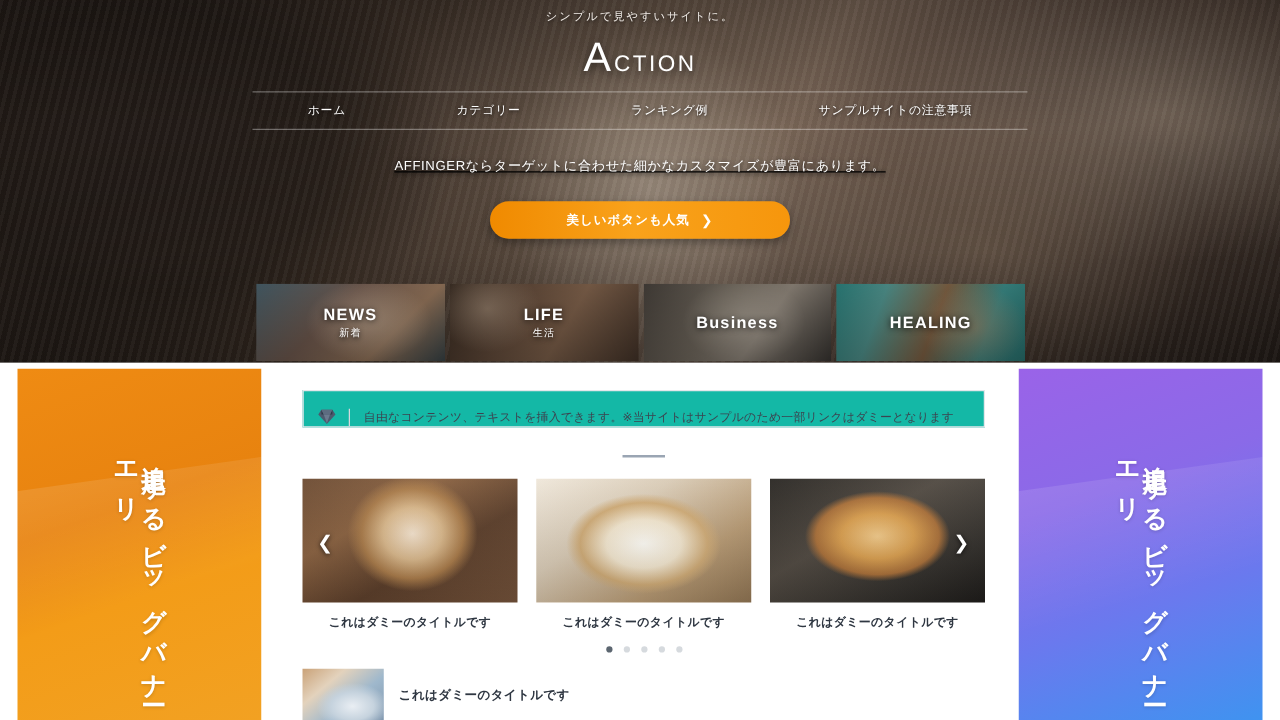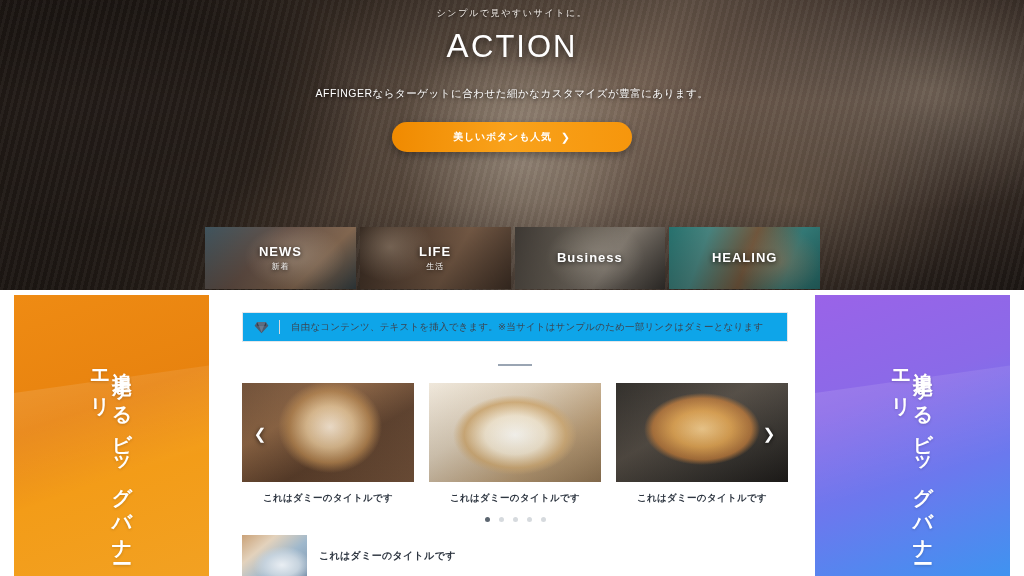--- a/index.html
+++ b/index.html
@@ -47,37 +47,37 @@
     font-size: 9px; letter-spacing: 1.6px; color: #f2ede8;
     text-shadow: 0 1px 3px rgba(0,0,0,0.7);
   }
   .hero-logo {
     margin-top: 7px;
     font-size: 33px; letter-spacing: 2.5px; color: #ffffff;
     font-weight: 400;
     text-shadow: 0 2px 7px rgba(0,0,0,0.55);
   }
   .hero-logo .cap { font-size: 33px; }
-  .hero-logo .small { font-size: 31px; letter-spacing: 2px; }
+  .hero-logo .small { font-size: 18px; letter-spacing: 2px; }
 
   .hero-nav {
     margin-top: 8px;
     width: 620px;
     display: flex; justify-content: space-around; align-items: center;
     padding: 8px 0 8px;
     border-top: 1px solid rgba(255,255,255,0.35);
     border-bottom: 1px solid rgba(255,255,255,0.35);
   }
   .hero-nav .nav-item {
     font-size: 9.5px; color: #ffffff; letter-spacing: 0.6px;
     text-shadow: 0 1px 3px rgba(0,0,0,0.75);
     cursor: pointer; white-space: nowrap;
   }
 
-  .hero-lead { margin-top: 22px; text-align: center; }
+  .hero-lead { margin-top: 22px; text-align: center; text-decoration: underline; }
   .hero-lead .line {
     font-size: 10.5px; color: #ffffff; letter-spacing: 0.5px;
     text-shadow: 0 1px 4px rgba(0,0,0,0.8);
     margin-bottom: 15px;
   }
 
   .hero-cta {
     margin-top: 6px;
     width: 240px; height: 30px;
     border-radius: 15px;
@@ -169,22 +169,22 @@
   .main {
     position: absolute; left: 242px; top: 295px;
     width: 546px; height: 281px;
     background: #ffffff;
   }
 
   .notice {
     margin-top: 17px;
     height: 30px;
     border: 1px solid #e4e6ea;
-    background: #0ea5e9;
-    display: flex; align-items: center; gap: 0px;
+    background: #14b8a6;
+    display: flex; align-items: flex-end; gap: 0px;
     padding: 0 11px;
     cursor: pointer;
   }
   .notice .gem { width: 15px; height: 15px; flex: 0 0 auto; }
   .notice .divider {
     width: 1px; height: 14px; background: #d5d8dd; margin: 0 11px 0 10px;
   }
   .notice .txt { font-size: 9.5px; color: #3c4450; letter-spacing: 0.2px; }
 
   .sec-head { margin-top: 22px; text-align: center; }
@@ -265,20 +265,26 @@
   <div class="hero">
     <div class="hero-photo"></div>
     <div class="hero-inner">
 
       <div class="hero-tagline">シンプルで見やすいサイトに。</div>
 
       <div class="hero-logo">
         <span class="cap">A</span><span class="small">CTION</span>
       </div>
 
+      <nav class="hero-nav">
+        <span class="nav-item">ホーム</span>
+        <span class="nav-item">カテゴリー</span>
+        <span class="nav-item">ランキング例</span>
+        <span class="nav-item">サンプルサイトの注意事項</span>
+      </nav>
 
       <div class="hero-lead">
         <div class="line">AFFINGERならターゲットに合わせた細かなカスタマイズが豊富にあります。</div>
       </div>
 
       <button class="hero-cta">
         <span>美しいボタンも人気</span>
         <span class="chev">❯</span>
       </button>
     </div>

